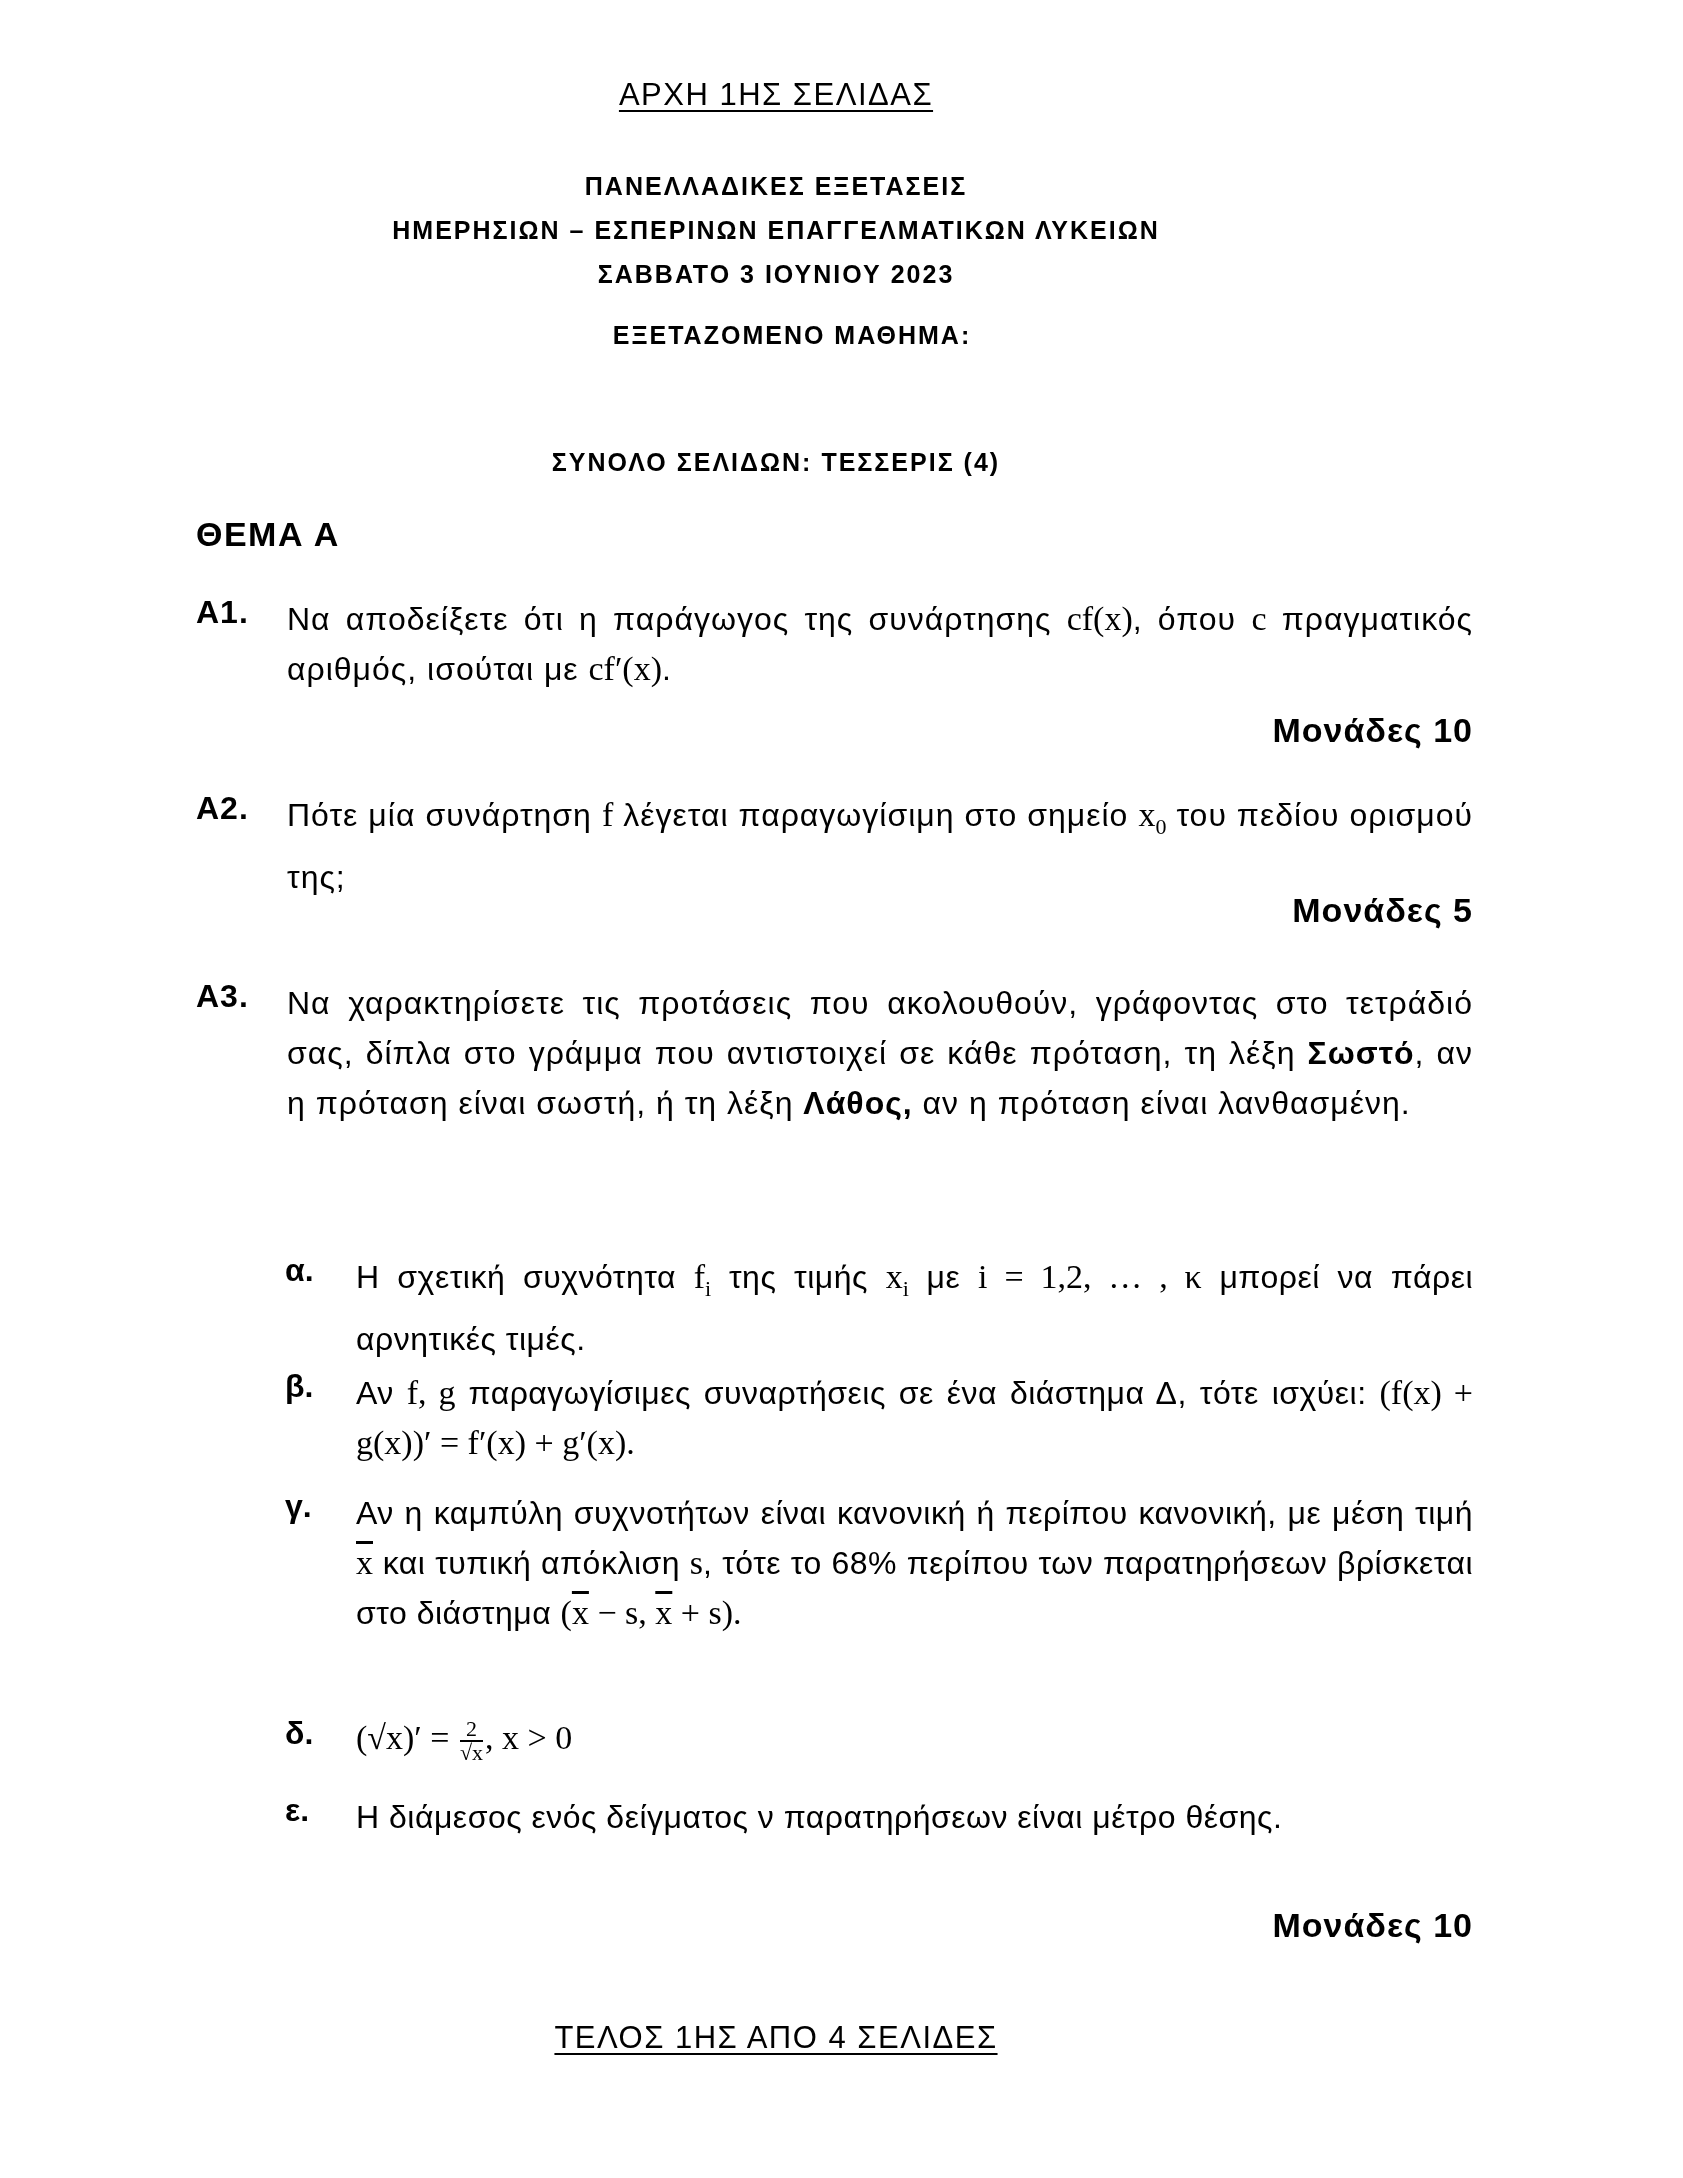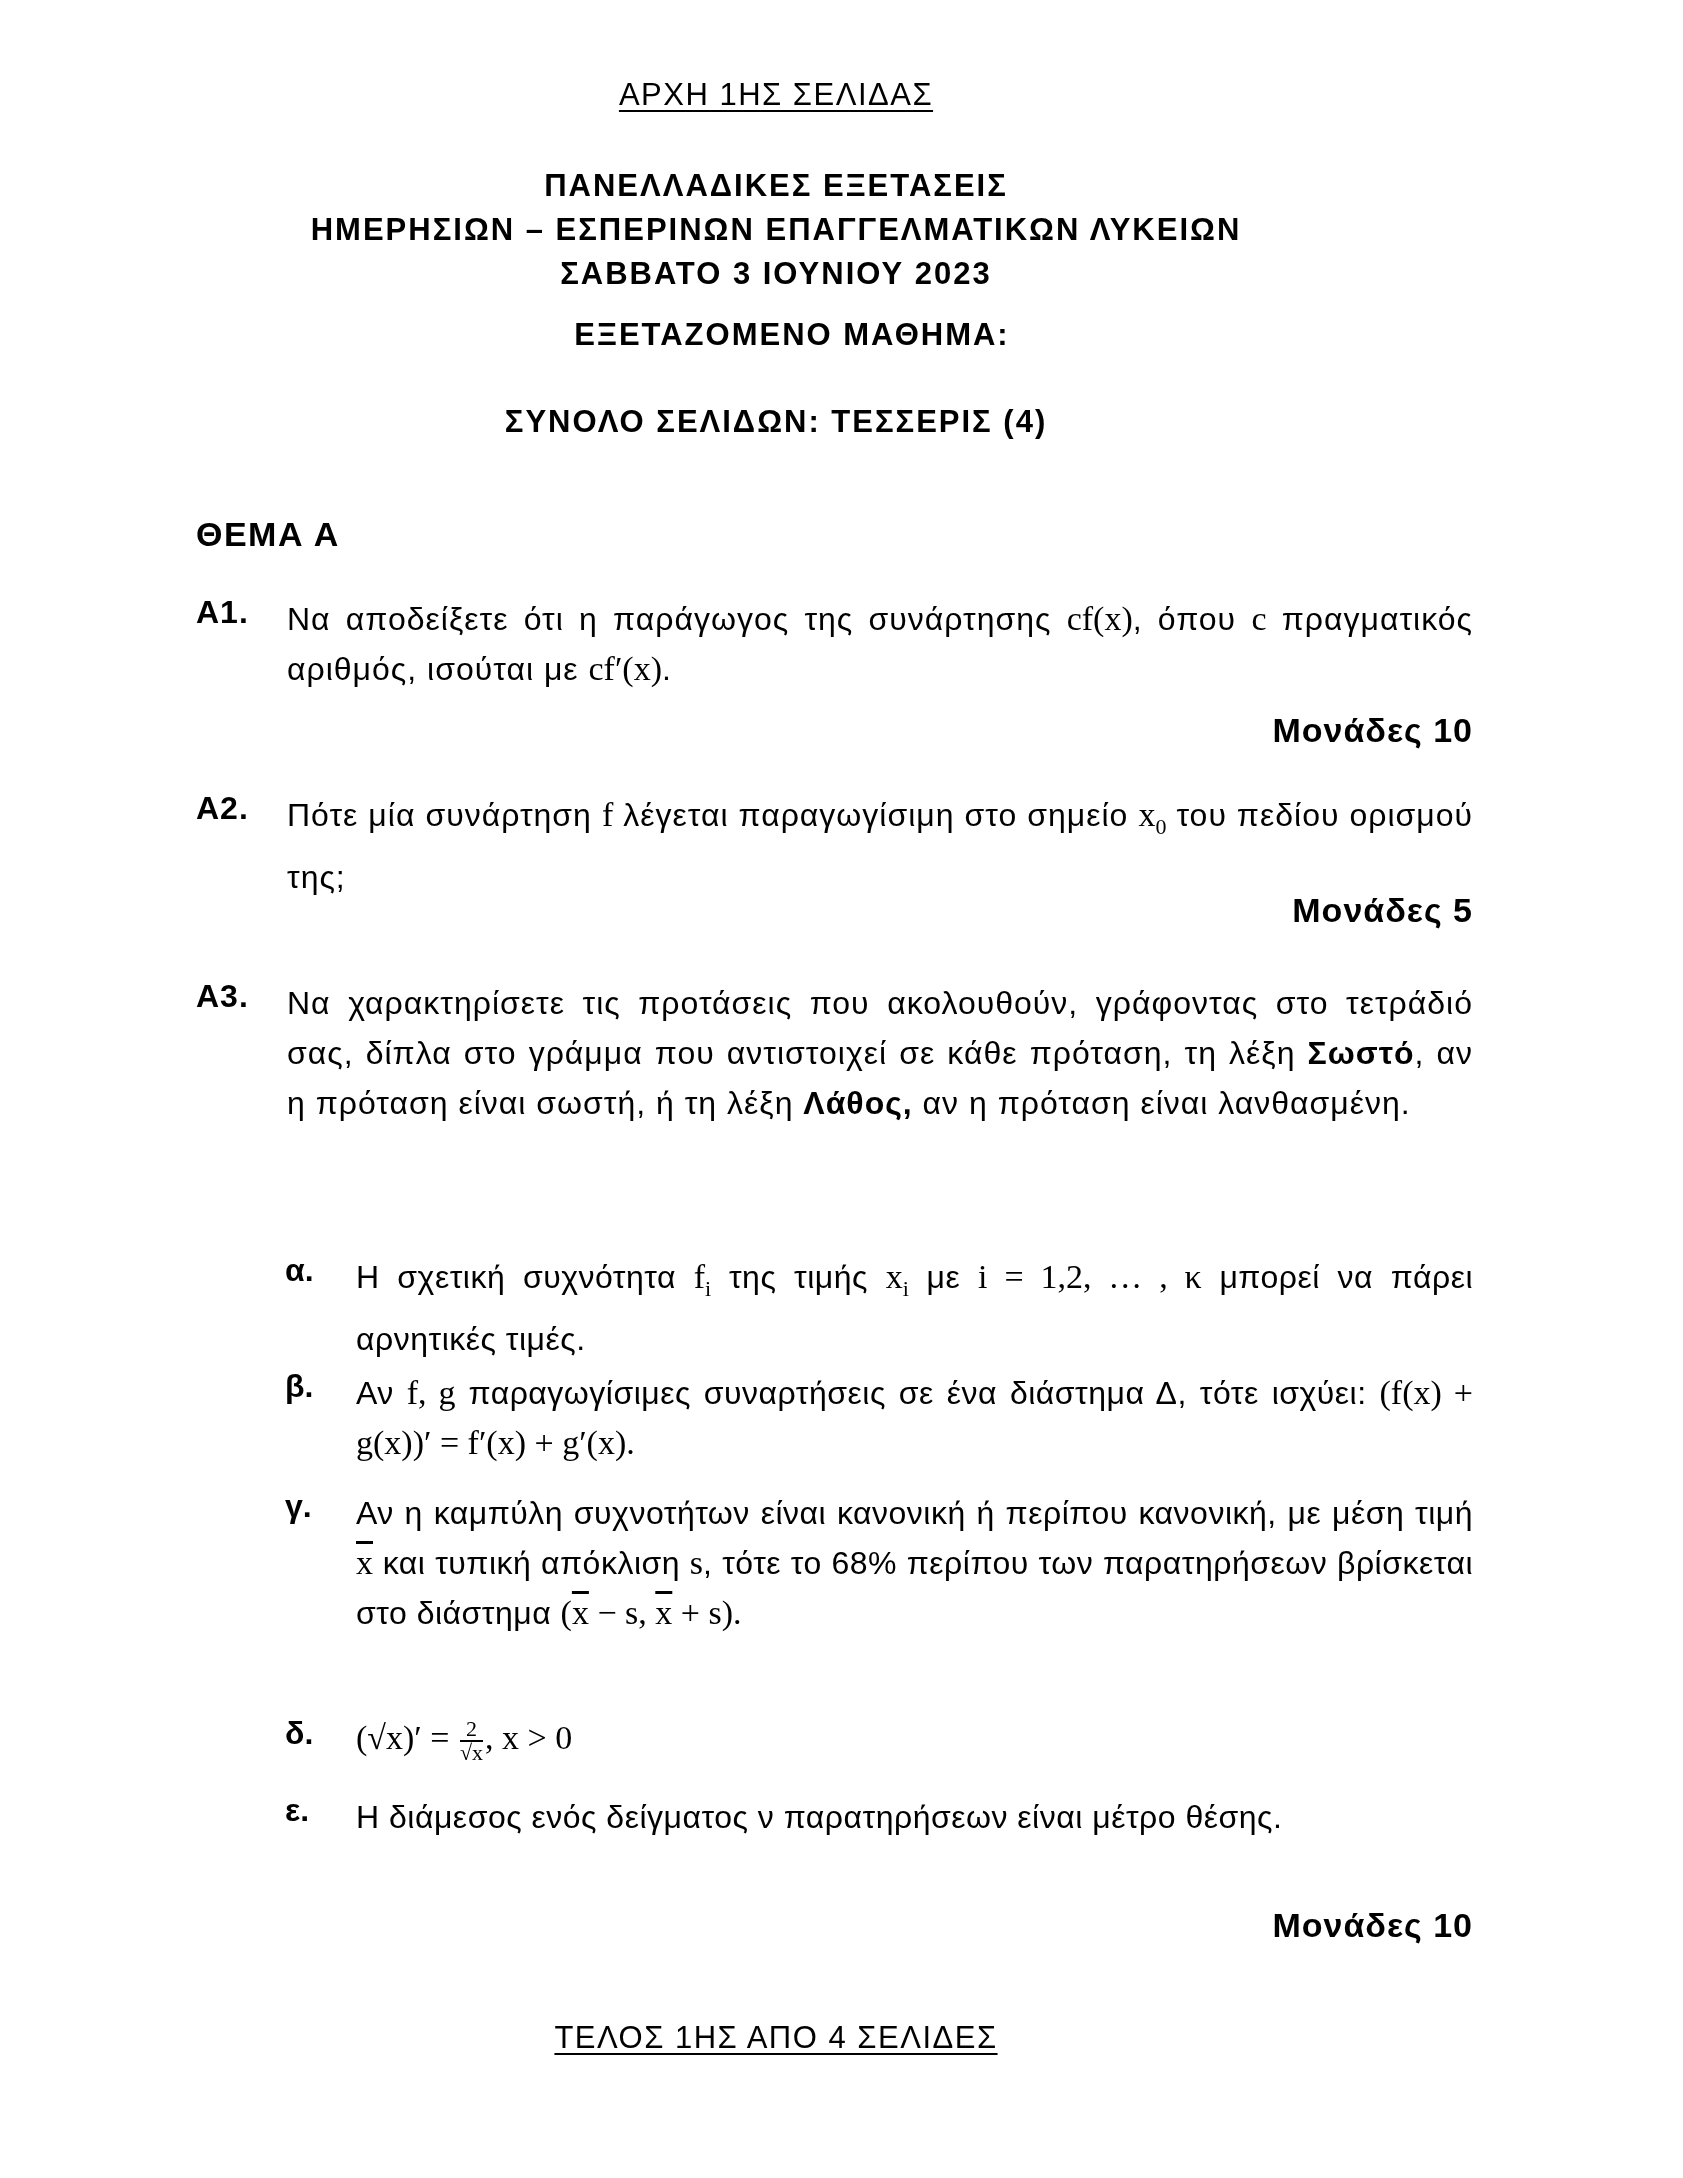--- a/index.html
+++ b/index.html
@@ -2,21 +2,21 @@
 <html><head>
 <meta charset="utf-8">
 <style>
   html, body { margin: 0; padding: 0; background: #ffffff; }
   body { width: 1683px; height: 2178px; position: relative; overflow: hidden;
          font-family: "Liberation Sans", "DejaVu Sans", sans-serif; color: #000; }
   .abs { position: absolute; }
   .center { left: 0; width: 1552px; text-align: center; }
   .ul { text-decoration: underline; text-decoration-thickness: 2px; text-underline-offset: 5px; }
   .hdr { font-size: 31px; letter-spacing: 1.5px; }
-  .title { font-weight: bold; font-size: 31px; letter-spacing: 2px; line-height: 44px; }
+  .title { font-weight: bold; font-size: 25px; letter-spacing: 2px; line-height: 44px; }
   .theme { left: 196px; font-weight: bold; font-size: 34px; letter-spacing: 1.5px; }
   .q { left: 196px; width: 1277px; }
   .q .lbl { position: absolute; left: 0; top: 0; font-weight: bold; font-size: 32px; letter-spacing: 1px; }
   .q .body { position: absolute; left: 91px; right: 0; top: 0; font-size: 32px; line-height: 50px;
              text-align: justify; letter-spacing: 1px; }
   .sub { left: 285px; width: 1188px; }
   .sub .lbl { position: absolute; left: 0; top: 0; font-weight: bold; font-size: 32px; }
   .sub .body { position: absolute; left: 71px; right: 0; top: 0; font-size: 32px; line-height: 50px;
                text-align: justify; letter-spacing: 0.5px; }
   .math { font-family: "Liberation Serif", "DejaVu Serif", serif; font-size: 34px; letter-spacing: 0; }
@@ -37,21 +37,21 @@
 <div class="abs center title" style="top:164px;">
   <div>ΠΑΝΕΛΛΑΔΙΚΕΣ ΕΞΕΤΑΣΕΙΣ</div>
   <div>ΗΜΕΡΗΣΙΩΝ – ΕΣΠΕΡΙΝΩΝ ΕΠΑΓΓΕΛΜΑΤΙΚΩΝ ΛΥΚΕΙΩΝ</div>
   <div>ΣΑΒΒΑΤΟ 3 ΙΟΥΝΙΟΥ 2023</div>
 </div>
 
 <div class="abs center title" style="top:313px;padding-left:16px;">
   <div>ΕΞΕΤΑΖΟΜΕΝΟ ΜΑΘΗΜΑ:</div>
 </div>
 
-<div class="abs center title" style="top:400px;text-align:center;">ΣΥΝΟΛΟ ΣΕΛΙΔΩΝ: ΤΕΣΣΕΡΙΣ (4)</div>
+<div class="abs center title" style="top:440px;text-align:center;">ΣΥΝΟΛΟ ΣΕΛΙΔΩΝ: ΤΕΣΣΕΡΙΣ (4)</div>
 
 <div class="abs theme" style="top:515px;">ΘΕΜΑ Α</div>
 
 <div class="abs q" style="top:594px; height:109px;">
   <span class="lbl">Α1.</span>
   <div class="body">
     <span>Να αποδείξετε ότι η παράγωγος της συνάρτησης </span><span class="math">cf(x)</span><span>, όπου </span><span class="math">c</span><span> πραγματικός αριθμός, ισούται με </span><span class="math">cf′(x)</span><span>.</span>
   </div>
 </div>
 <div class="abs marks" style="top:711px;">Μονάδες 10</div>

